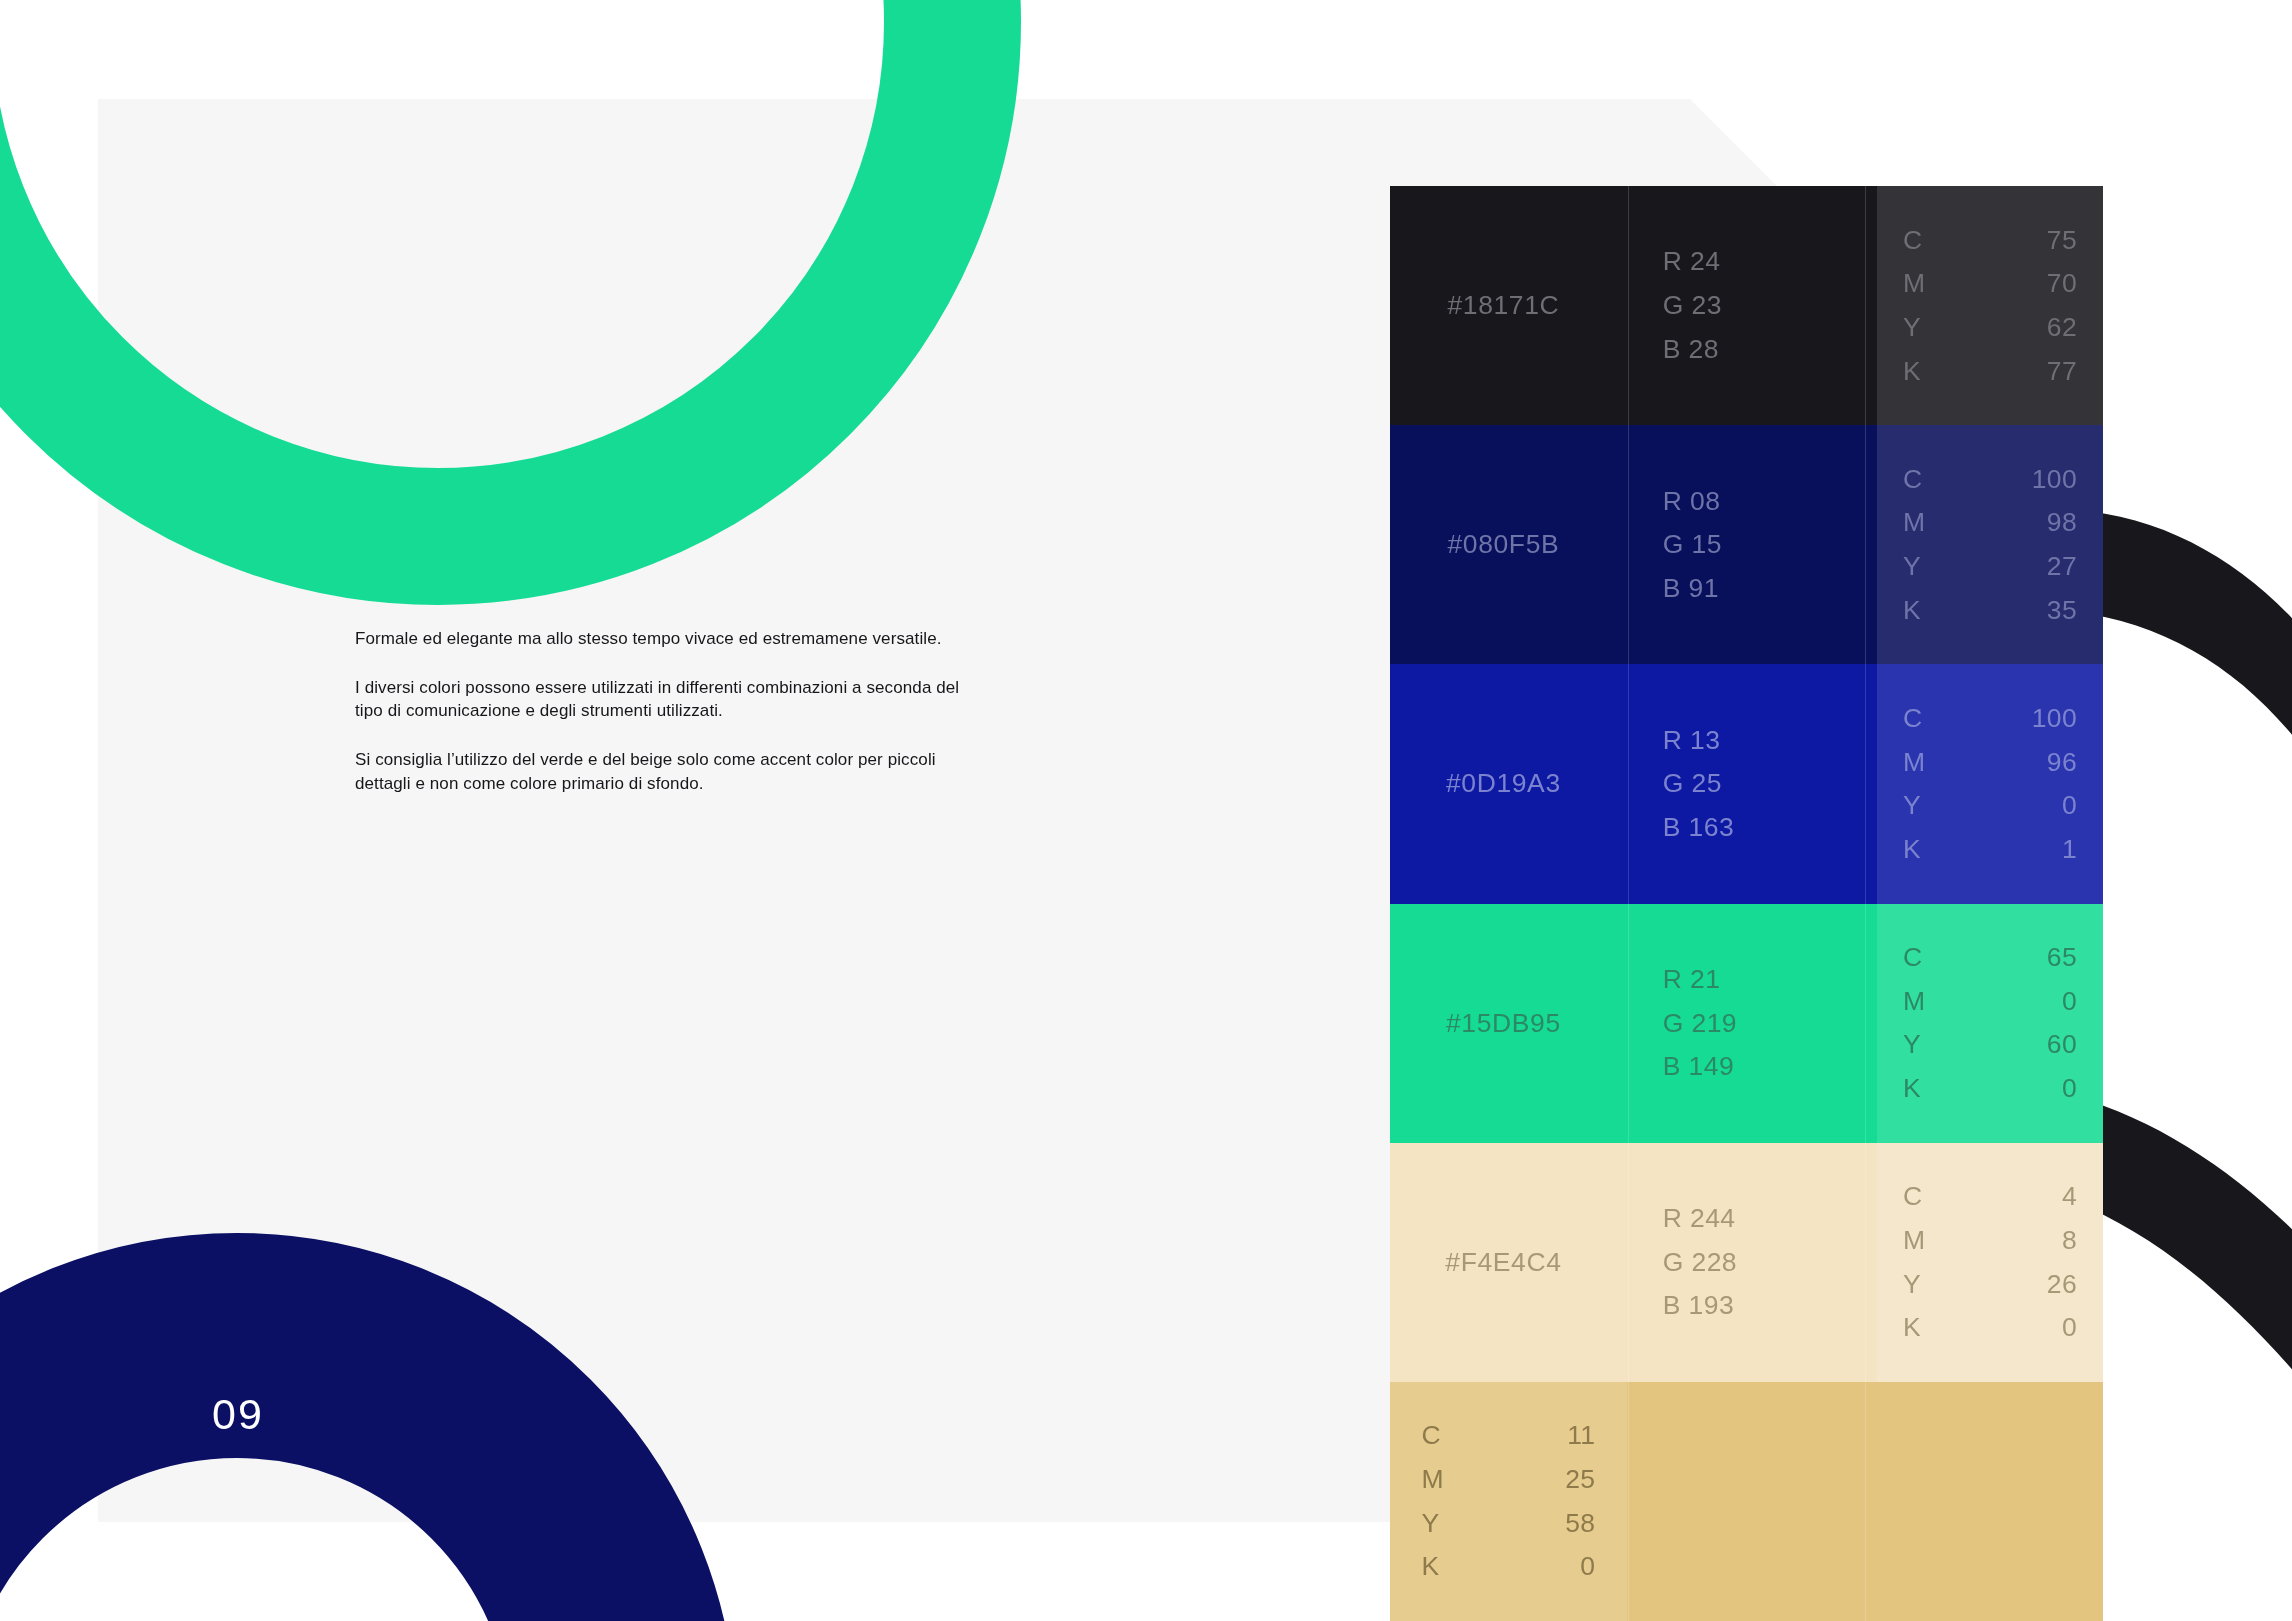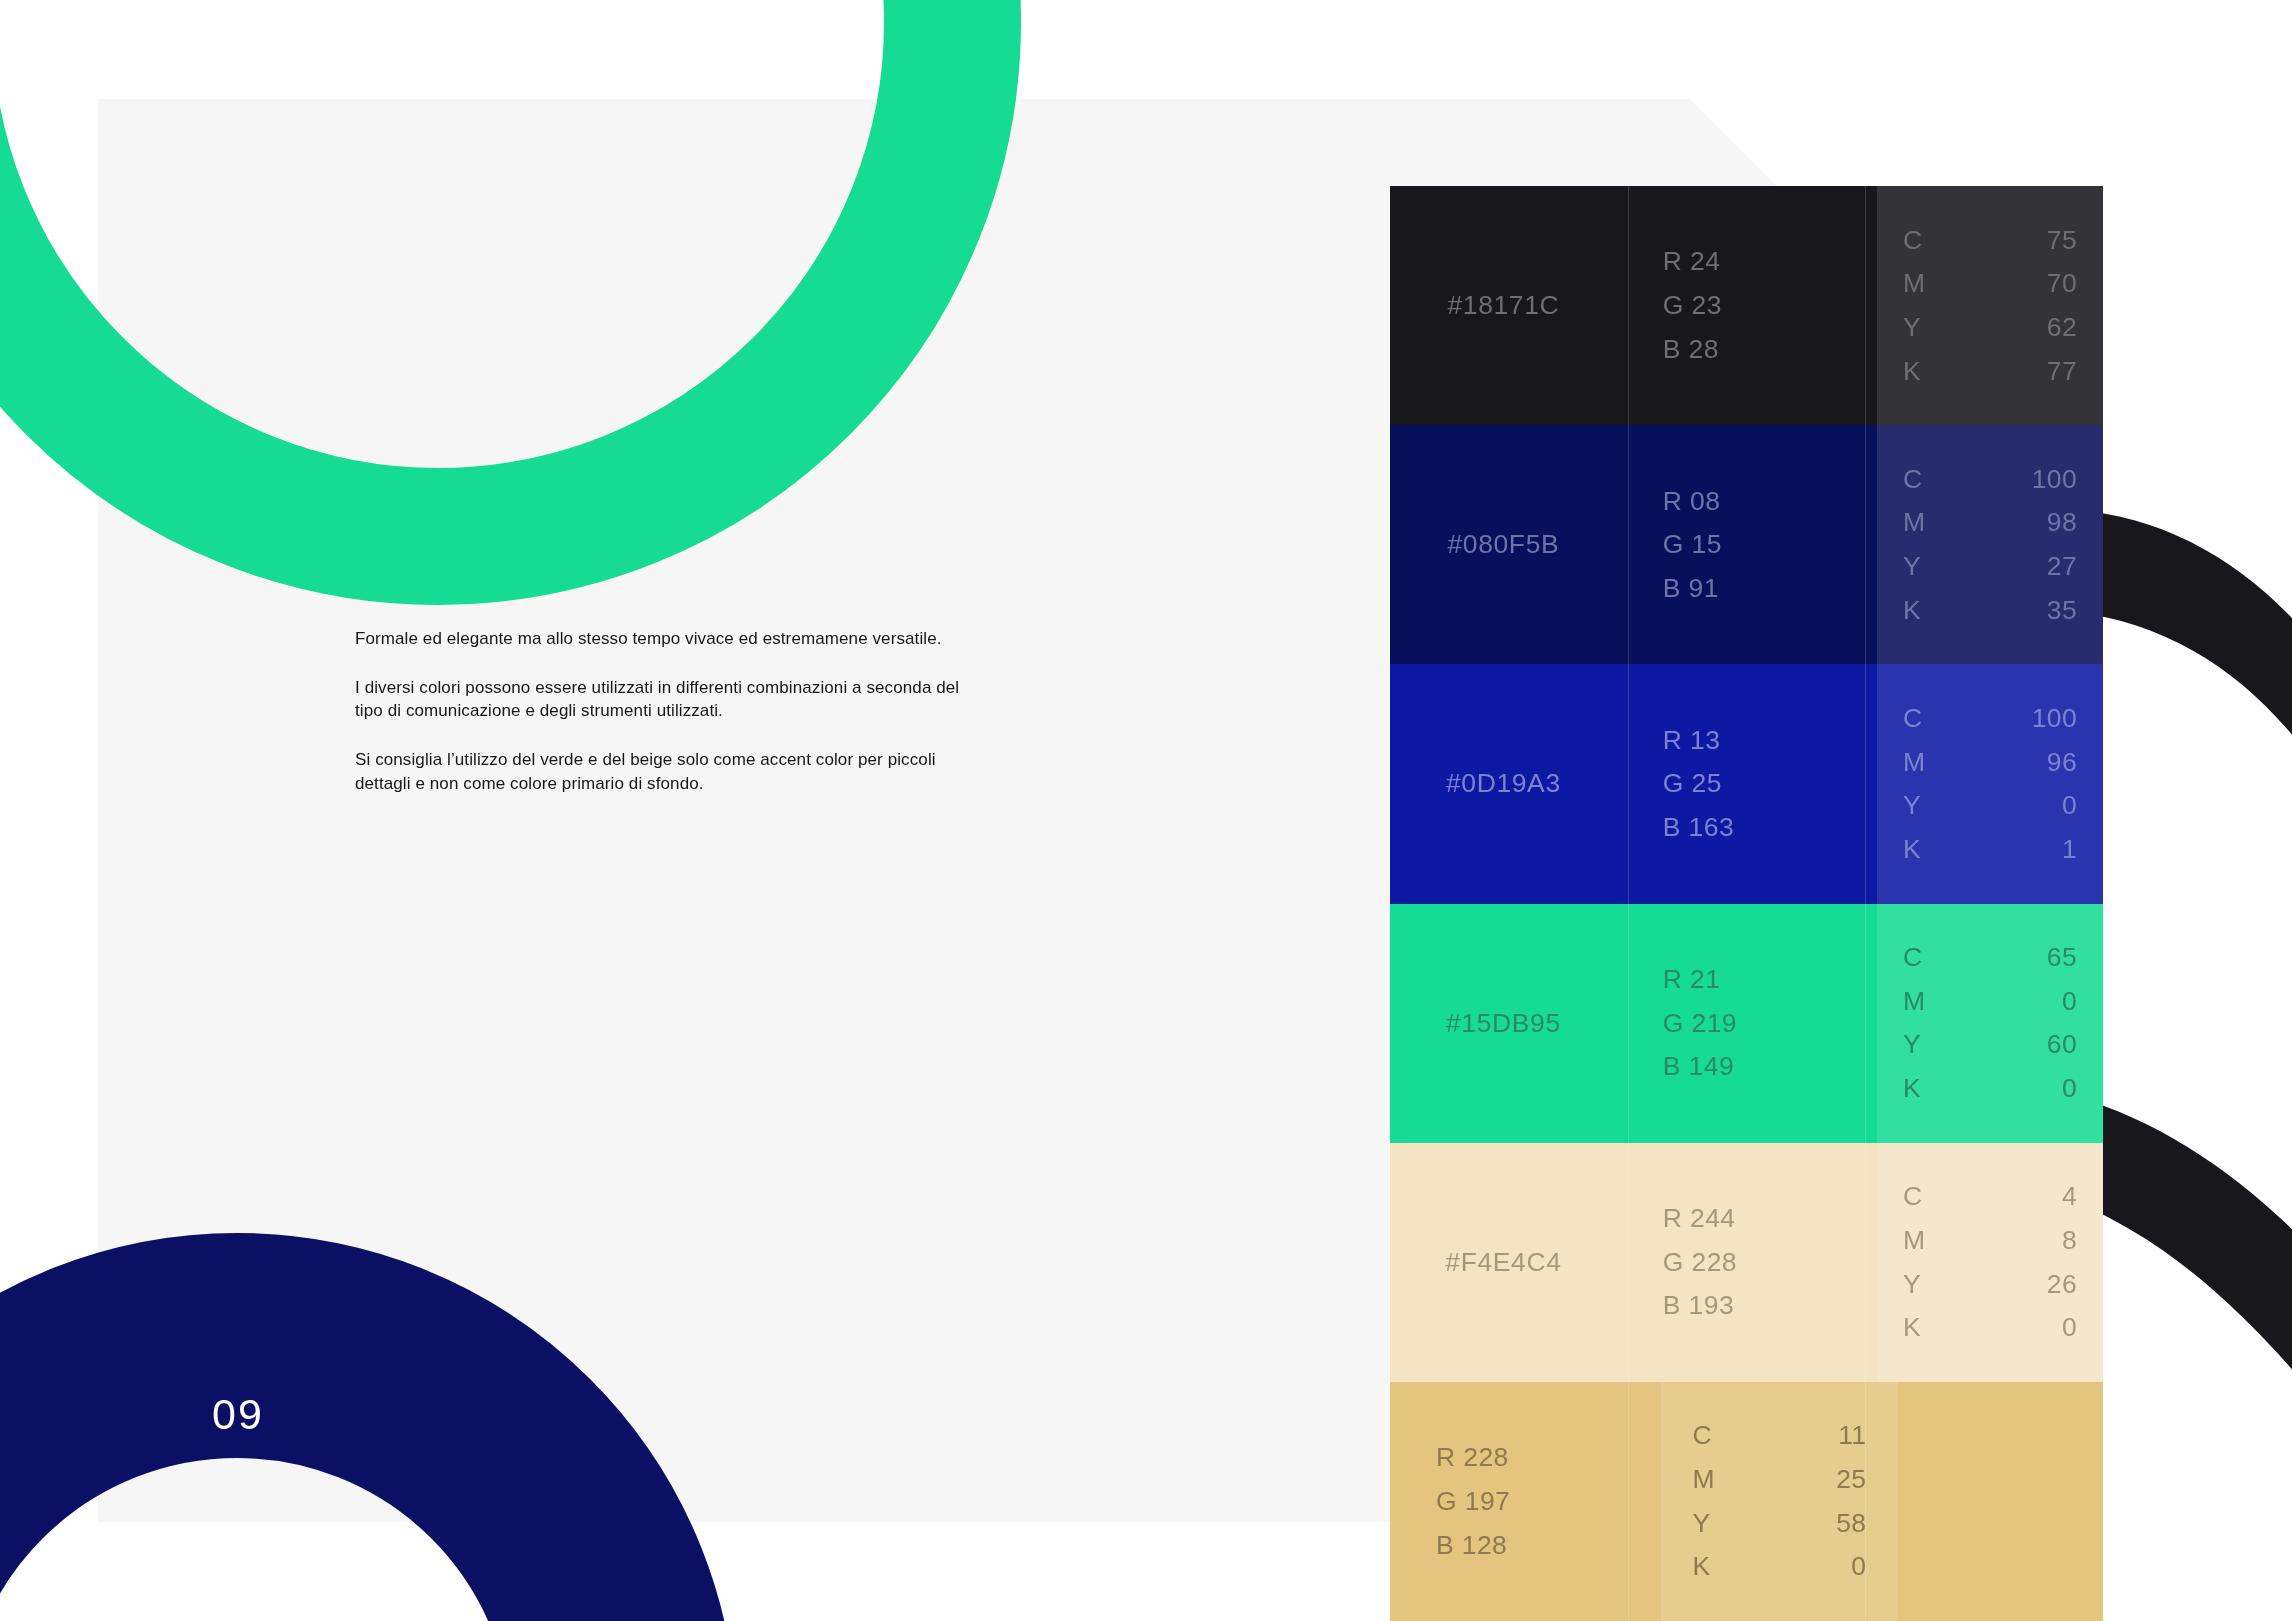--- a/index.html
+++ b/index.html
@@ -324,27 +324,20 @@
             <span>26</span>
             <span>0</span>
           </div>
         </div>
       </div>
     </div>
 
     <div class="swatch-row" style="background: rgb(228, 197, 128); color: rgb(142, 122, 75);">
       <div class="divider div1"></div>
       <div class="divider div2"></div>
-      <div class="col col-rgb">
-        <div class="rgb-block">
-          <span class="rgb-line">R 228</span>
-          <span class="rgb-line">G 197</span>
-          <span class="rgb-line">B 128</span>
-        </div>
-      </div>
       <div class="col col-cmyk">
         <div class="cmyk-block">
           <div class="cmyk-keys">
             <span>C</span>
             <span>M</span>
             <span>Y</span>
             <span>K</span>
           </div>
           <div class="cmyk-vals">
             <span>11</span>

